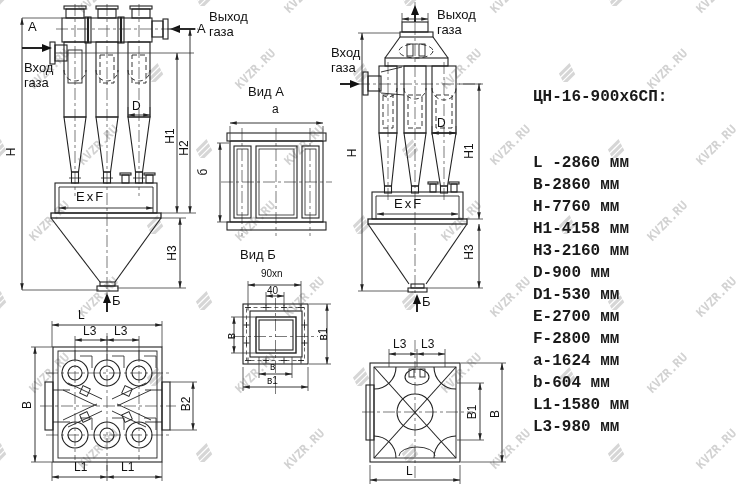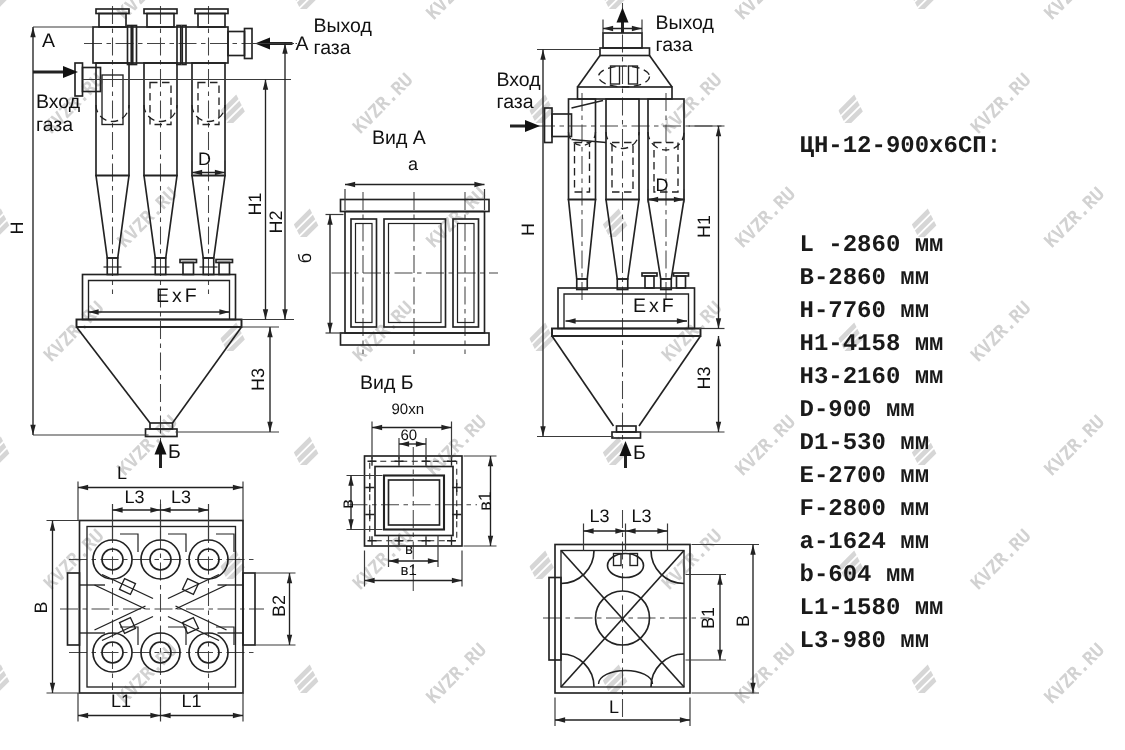--- a/index.html
+++ b/index.html
@@ -8,21 +8,21 @@
   #wm{position:absolute;left:0;top:0;width:750px;height:500px;z-index:0;}
   .wmt{position:absolute;font-family:"DejaVu Sans Mono",monospace;font-weight:700;font-size:12px;
        color:#d2d2d2;transform:rotate(-45deg);white-space:nowrap;}
   .wml{position:absolute;}
   #dr{position:absolute;left:0;top:0;z-index:1;}
   .lbl{position:absolute;z-index:2;font-size:12px;color:#111;white-space:nowrap;line-height:1;}
   .f13{font-size:13px;}
   .f11{font-size:10px;}
   .rlbl{position:absolute;z-index:2;font-size:12px;color:#111;white-space:nowrap;line-height:1;
         transform:translate(-50%,-50%) rotate(-90deg);}
-  .exf{letter-spacing:2px;margin-left:28px;}
+  .exf{letter-spacing:2px;}
   #specs{position:absolute;left:533px;top:42px;z-index:2;
          font-family:"Liberation Mono",monospace;font-weight:700;font-size:16px;
          color:#1a1a1a;line-height:22px;white-space:pre;}
 </style>
 </head>
 <body>
 
 <div id="screen">
   <div id="wm">
       <span class="wml" style="left: -10px; top: -14px; position: absolute;"><svg width="20" height="20">
@@ -658,21 +658,21 @@
   <span class="rlbl" style="left:172px;top:253px">H3</span>
   <span class="lbl f13 exf" style="left:76px;top:190px">ExF</span>
   <span class="lbl f13" style="left:112px;top:294px">Б</span>
 
   <span class="lbl f13" style="left:248px;top:85px">Вид А</span>
   <span class="lbl" style="left:272px;top:103px">а</span>
   <span class="rlbl" style="left:203px;top:172px">б</span>
 
   <span class="lbl f13" style="left:240px;top:248px">Вид Б</span>
   <span class="lbl f11" style="left:261px;top:269px">90xn</span>
-  <span class="lbl f11" style="left:267px;top:286px">60</span>
+  <span class="lbl f11" style="left:267px;top:286px">40</span>
   <span class="rlbl f11" style="left:231px;top:336px">в</span>
   <span class="rlbl f11" style="left:323px;top:334px">в1</span>
   <span class="lbl f11" style="left:270px;top:362px">в</span>
   <span class="lbl f11" style="left:267px;top:376px">в1</span>
 
   <span class="lbl f13" style="left:437px;top:8px">Выход</span>
   <span class="lbl f13" style="left:437px;top:23px">газа</span>
   <span class="lbl f13" style="left:331px;top:46px">Вход</span>
   <span class="lbl f13" style="left:331px;top:61px">газа</span>
   <span class="rlbl" style="left:352px;top:153px">H</span>
@@ -690,16 +690,16 @@
   <span class="lbl" style="left:74px;top:461px">L1</span>
   <span class="lbl" style="left:121px;top:461px">L1</span>
 
   <span class="lbl" style="left:393px;top:338px">L3</span>
   <span class="lbl" style="left:421px;top:338px">L3</span>
   <span class="rlbl" style="left:472px;top:412px">B1</span>
   <span class="rlbl" style="left:495px;top:414px">B</span>
   <span class="lbl" style="left:406px;top:465px">L</span>
 
   <div id="specs">
-    <div class="spec-line">ЦН-12-900х6СП:</div>
+    <div class="spec-line">ЦН-16-900х6СП:</div>
     <div id="spec-items"><div class="spec-line">L -2860 мм</div><div class="spec-line">B-2860 мм</div><div class="spec-line">H-7760 мм</div><div class="spec-line">H1-4158 мм</div><div class="spec-line">H3-2160 мм</div><div class="spec-line">D-900 мм</div><div class="spec-line">D1-530 мм</div><div class="spec-line">E-2700 мм</div><div class="spec-line">F-2800 мм</div><div class="spec-line">a-1624 мм</div><div class="spec-line">b-604 мм</div><div class="spec-line">L1-1580 мм</div><div class="spec-line">L3-980 мм</div></div>
   </div>
 </div>
 
 </body></html>

